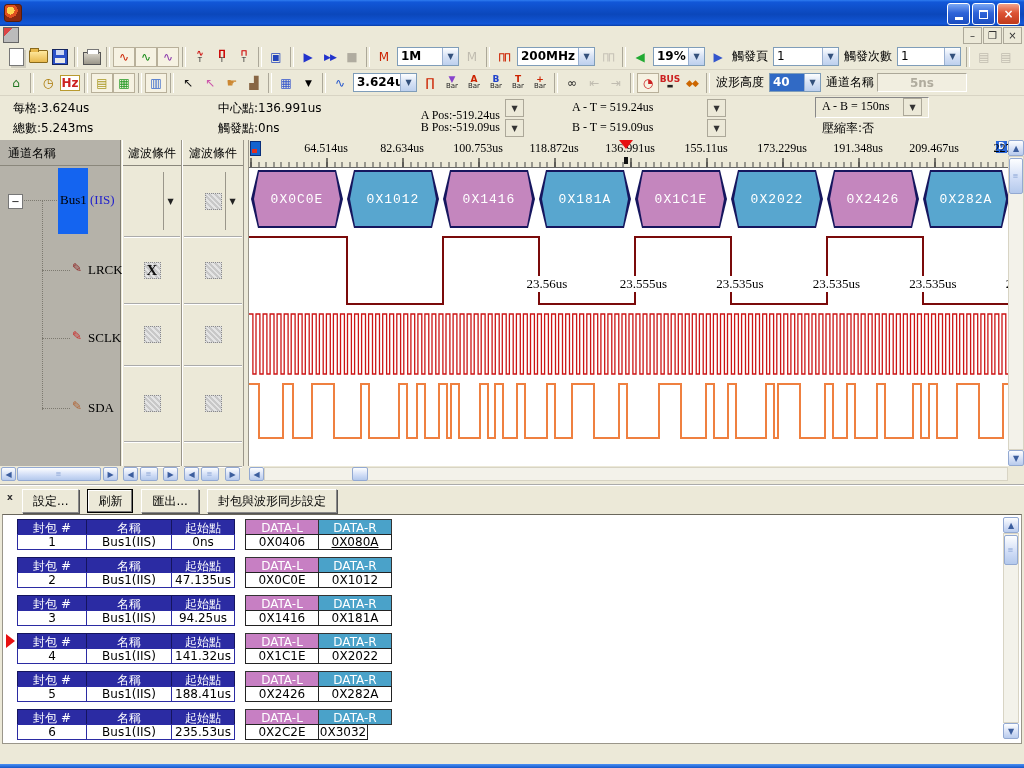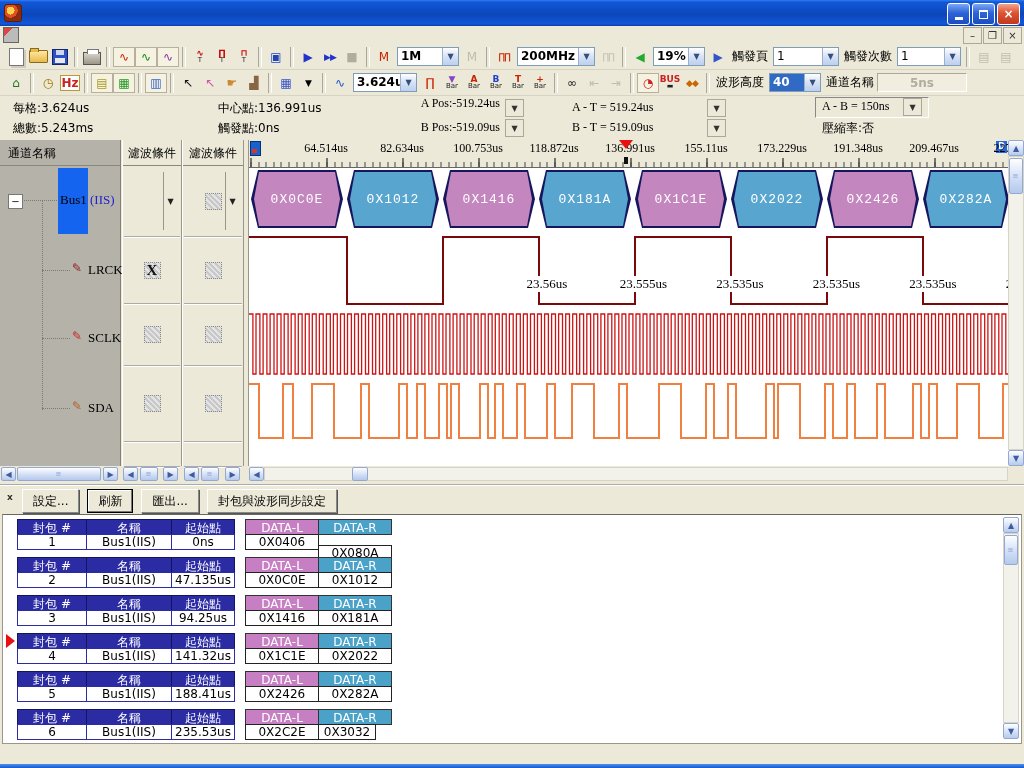--- a/index.html
+++ b/index.html
@@ -342,21 +342,21 @@
     </span>
     <span class="tblabel">通道名稱</span>
     <span class="sunkbox" style="width:88px">5ns</span>
   </div>
 
   <div class="infobar">
     <span class="inftxt" style="left:13px;top:4px">每格:3.624us</span>
     <span class="inftxt" style="left:13px;top:24px">總數:5.243ms</span>
     <span class="inftxt" style="left:218px;top:4px">中心點:136.991us</span>
     <span class="inftxt" style="left:218px;top:24px">觸發點:0ns</span>
-    <span class="inftxt serif" style="left:340px;top:0;width:160px;text-align:right">A Pos:-519.24us</span>
+    <span class="inftxt serif" style="left:340px;top:12px;width:160px;text-align:right">A Pos:-519.24us</span>
     <span class="ddbtn" style="left:505px;top:3px">▼</span>
     <span class="inftxt serif" style="left:340px;top:24px;width:160px;text-align:right">B Pos:-519.09us</span>
     <span class="ddbtn" style="left:505px;top:23px">▼</span>
     <span class="inftxt serif" style="left:572px;top:4px">A - T = 519.24us</span>
     <span class="ddbtn" style="left:707px;top:3px">▼</span>
     <span class="inftxt serif" style="left:572px;top:24px">B - T = 519.09us</span>
     <span class="ddbtn" style="left:707px;top:23px">▼</span>
     <span class="abox" style="left:815px;top:1px;width:112px;height:19px"></span>
     <span class="inftxt serif" style="left:822px;top:3px">A - B = 150ns</span>
     <span class="ddbtn" style="left:903px;top:2px">▼</span>
@@ -512,21 +512,21 @@
         <div style="position: absolute; left: 0px; top: 4px; width: 980px; height: 32px;">
           <div class="pkthdr-cell" style="left: 14px; top: 0px; width: 70px;">封包 #</div>
           <div class="pktval-cell" style="left: 14px; top: 15px; width: 70px;">1</div>
           <div class="pkthdr-cell" style="left: 83px; top: 0px; width: 86px;">名稱</div>
           <div class="pktval-cell" style="left: 83px; top: 15px; width: 86px;">Bus1(IIS)</div>
           <div class="pkthdr-cell" style="left: 168px; top: 0px; width: 64px;">起始點</div>
           <div class="pktval-cell" style="left: 168px; top: 15px; width: 64px;">0ns</div>
           <div class="pkthdr-cell" style="left: 242px; top: 0px; width: 74px; background: rgb(199, 127, 195); border-color: rgb(51, 51, 51);">DATA-L</div>
           <div class="pktval-cell pktd-cell" style="left: 242px; top: 15px; width: 74px;">0X0406</div>
           <div class="pkthdr-cell" style="left: 315px; top: 0px; width: 74px; background: rgb(74, 162, 201); border-color: rgb(51, 51, 51);">DATA-R</div>
-          <div class="pktval-cell pktd-cell" style="left: 315px; top: 26px; width: 74px; text-decoration: underline;">0X080A</div>
+          <div class="pktval-cell pktd-cell" style="left: 315px; top: 15px; width: 74px; text-decoration: underline;">0X080A</div>
         </div>
         <div style="position: absolute; left: 0px; top: 42px; width: 980px; height: 32px;">
           <div class="pkthdr-cell" style="left: 14px; top: 0px; width: 70px;">封包 #</div>
           <div class="pktval-cell" style="left: 14px; top: 15px; width: 70px;">2</div>
           <div class="pkthdr-cell" style="left: 83px; top: 0px; width: 86px;">名稱</div>
           <div class="pktval-cell" style="left: 83px; top: 15px; width: 86px;">Bus1(IIS)</div>
           <div class="pkthdr-cell" style="left: 168px; top: 0px; width: 64px;">起始點</div>
           <div class="pktval-cell" style="left: 168px; top: 15px; width: 64px;">47.135us</div>
           <div class="pkthdr-cell" style="left: 242px; top: 0px; width: 74px; background: rgb(199, 127, 195); border-color: rgb(51, 51, 51);">DATA-L</div>
           <div class="pktval-cell pktd-cell" style="left: 242px; top: 15px; width: 74px;">0X0C0E</div>
@@ -573,21 +573,21 @@
         <div style="position: absolute; left: 0px; top: 194px; width: 980px; height: 32px;">
           <div class="pkthdr-cell" style="left: 14px; top: 0px; width: 70px;">封包 #</div>
           <div class="pktval-cell" style="left: 14px; top: 15px; width: 70px;">6</div>
           <div class="pkthdr-cell" style="left: 83px; top: 0px; width: 86px;">名稱</div>
           <div class="pktval-cell" style="left: 83px; top: 15px; width: 86px;">Bus1(IIS)</div>
           <div class="pkthdr-cell" style="left: 168px; top: 0px; width: 64px;">起始點</div>
           <div class="pktval-cell" style="left: 168px; top: 15px; width: 64px;">235.53us</div>
           <div class="pkthdr-cell" style="left: 242px; top: 0px; width: 74px; background: rgb(199, 127, 195); border-color: rgb(51, 51, 51);">DATA-L</div>
           <div class="pktval-cell pktd-cell" style="left: 242px; top: 15px; width: 74px;">0X2C2E</div>
           <div class="pkthdr-cell" style="left: 315px; top: 0px; width: 74px; background: rgb(74, 162, 201); border-color: rgb(51, 51, 51);">DATA-R</div>
-          <div class="pktval-cell pktd-cell" style="left: 315px; top: 15px; width: 58px;">0X3032</div>
+          <div class="pktval-cell pktd-cell" style="left: 315px; top: 15px; width: 50px;">0X3032</div>
         </div>
       </div>
     <div class="sb-el sb-btn" style="right:2px;top:2px;width:16px;height:16px">▲</div>
     <div class="sb-el sb-track" style="right:2px;top:18px;width:16px;height:190px"></div>
     <div class="sb-el sb-thumb" style="right:3px;top:20px;width:14px;height:30px">≡</div>
     <div class="sb-el sb-btn" style="right:2px;top:208px;width:16px;height:16px">▼</div>
   </div>
 
   <div class="bluestrip"></div>
 </div>

